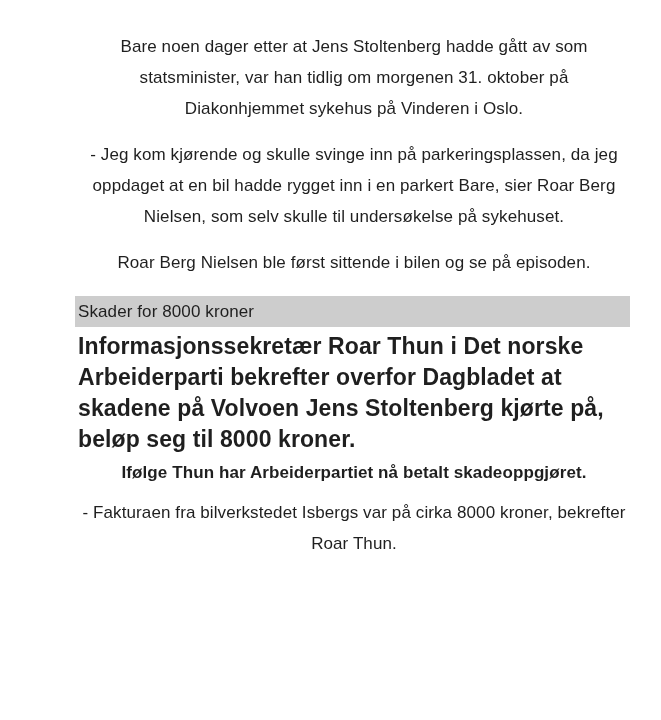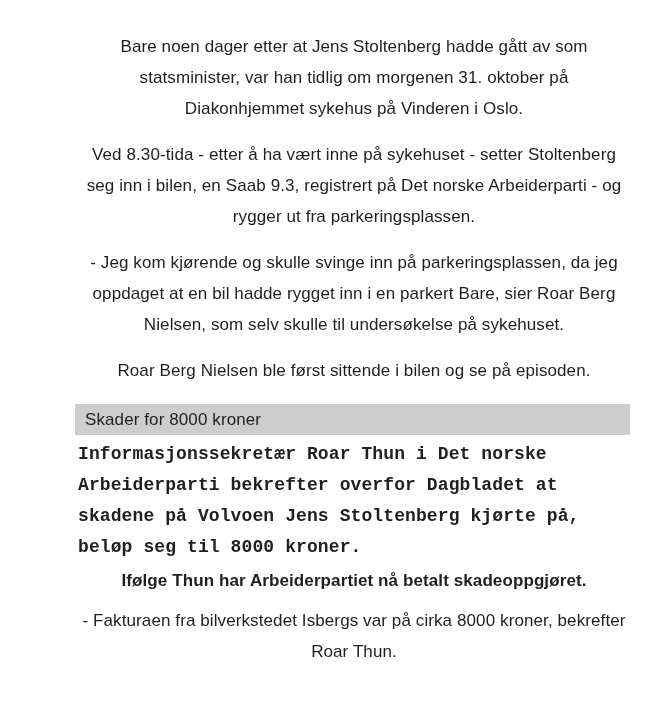--- a/index.html
+++ b/index.html
@@ -45,42 +45,40 @@
     letter-spacing: 0.1px;
   }
   .para.before-highlight {
     margin-bottom: 18px;
   }
   .highlight-line {
     background: #cdcdcd;
     font-size: 17px;
     line-height: 31px;
     margin: 0 0 4px -3px;
-    padding-left: 10px;
+    padding-left: 3px;
     width: 555px;
     box-sizing: border-box;
     letter-spacing: 0.1px;
   }
   .lead-bold {
-    font-size: 18px;
+    font-size: 23px;
     line-height: 31px;
     font-weight: 700;
     margin: 0 0 2px 0;
     letter-spacing: 0.1px;
-    font-family: Liberation Mono, monospace;
   }
 </style>
 </head>
 <body>
 
 <div class="article">
 
   <p class="para">Bare noen dager etter at Jens Stoltenberg hadde gått av som statsminister, var han tidlig om morgenen 31. oktober på Diakonhjemmet sykehus på Vinderen i Oslo.</p>
 
-  <p class="para">Ved 8.30-tida - etter å ha vært inne på sykehuset - setter Stoltenberg seg inn i bilen, en Saab 9.3, registrert på Det norske Arbeiderparti - og rygger ut fra parkeringsplassen.</p>
 
   <p class="para">- Jeg kom kjørende og skulle svinge inn på parkeringsplassen, da jeg oppdaget at en bil hadde rygget inn i en parkert Bare, sier Roar Berg Nielsen, som selv skulle til undersøkelse på sykehuset.</p>
 
 
   <p class="para before-highlight">Roar Berg Nielsen ble først sittende i bilen og se på episoden.</p>
 
   <div class="highlight-line">Skader for 8000 kroner</div>
 
   <p class="lead-bold">Informasjonssekretær Roar Thun i Det norske Arbeiderparti bekrefter overfor Dagbladet at skadene på Volvoen Jens Stoltenberg kjørte på, beløp seg til 8000 kroner.</p>
 

